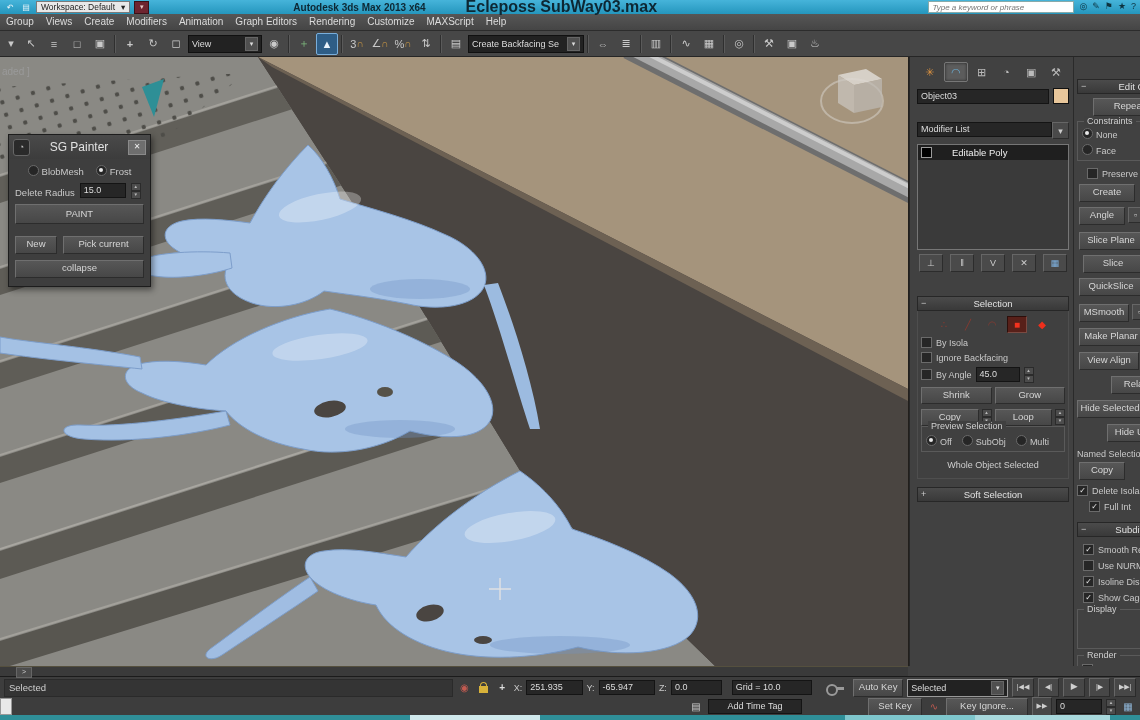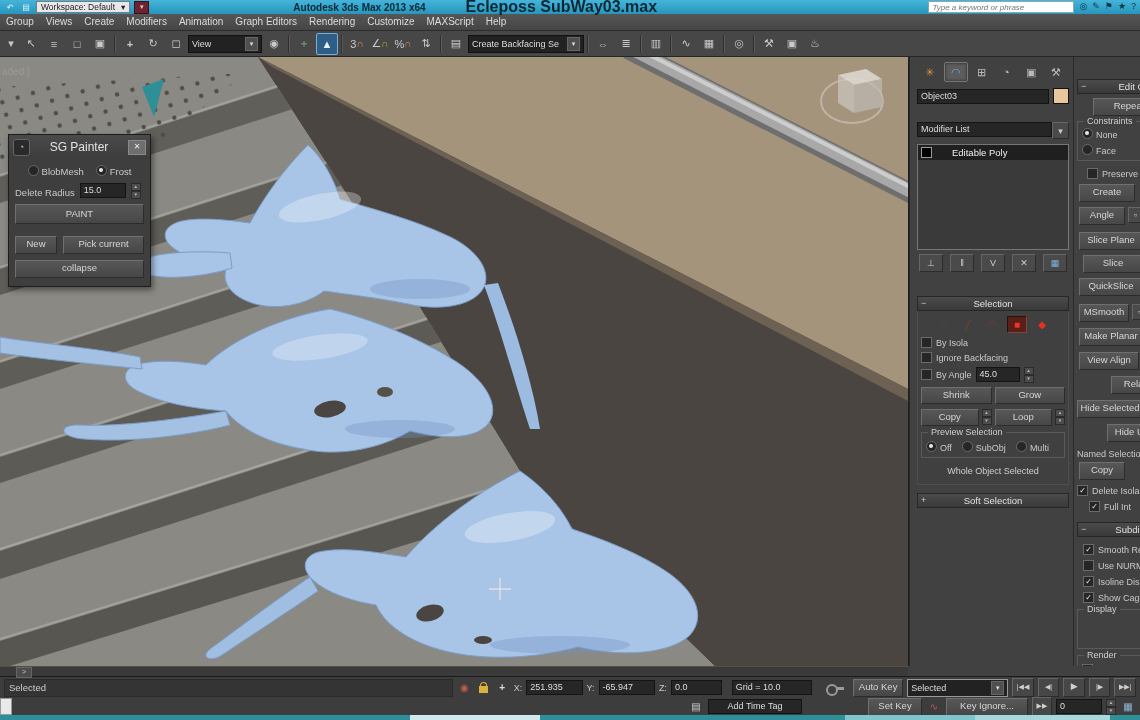--- a/index.html
+++ b/index.html
@@ -68,21 +68,21 @@
   .rollout .pm{position:absolute;left:3px;top:0;font-size:9px;color:#ccc}
   .rbody{border:1px solid #4e4e4e;border-top:none;background:#404040;padding:4px 3px}
   .subobj-row{display:flex;justify-content:center;gap:6px;align-items:center;height:18px}
   .soi{width:18px;height:15px;display:flex;align-items:center;justify-content:center;font-size:10px;color:#8a3a30}
   .soi.hot{color:#ef2f1c}
   .soi.pressed{background:#582019;border:1px solid;border-color:#2c0f0b #7a4a42 #7a4a42 #2c0f0b;color:#f4321e}
   .chk-row{display:flex;align-items:center;gap:4px;margin-top:4px;color:#c9c9c9;font-size:9px}
   .chk{width:9px;height:9px;background:#262626;border:1px solid #6a6a6a;font-size:8px;line-height:9px;text-align:center;color:#e8e8e8}
   .two-btn{display:flex;gap:3px;margin-top:5px}
   .two-btn .btn{flex:1;height:15px}
-  .grp{border:1px solid #5a5a5a;margin-top:6px;position:relative;padding:8px 4px 4px 4px}
+  .grp{border:1px solid #5a5a5a;position:relative;padding:8px 4px 4px 4px}
   .grp-label{position:absolute;top:-6px;left:6px;background:#404040;padding:0 3px;font-size:9px;color:#cfcfcf}
   .radio-row{display:flex;gap:10px;font-size:9px;color:#c9c9c9;align-items:center}
   .center-note{text-align:center;color:#cfcfcf;font-size:9px;margin:8px 0 4px 0}
   
   .listener-strip{height:10px;display:flex}
   .listener-strip .left{width:908px;background:#3a3a3a;border-top:1px solid #55503e;position:relative}
   .listener-strip .right{width:232px;background:#414141}
   .mini-open{position:absolute;left:16px;top:0px;width:14px;height:9px;background:#4c4c4c;border:1px solid #666;color:#cfcfcf;font-size:7px;line-height:8px;text-align:center}
   .statusbar{height:22px;background:#3d3d3d;border-top:1px solid #1b1b1b;display:flex;align-items:center;gap:4px;padding:0 4px;box-sizing:border-box}
   .prompt{width:472px;height:16px;background:#343434;border:1px solid #2a2a2a;color:#cfcfcf;font-size:9.5px;line-height:16px;padding:0 4px}

